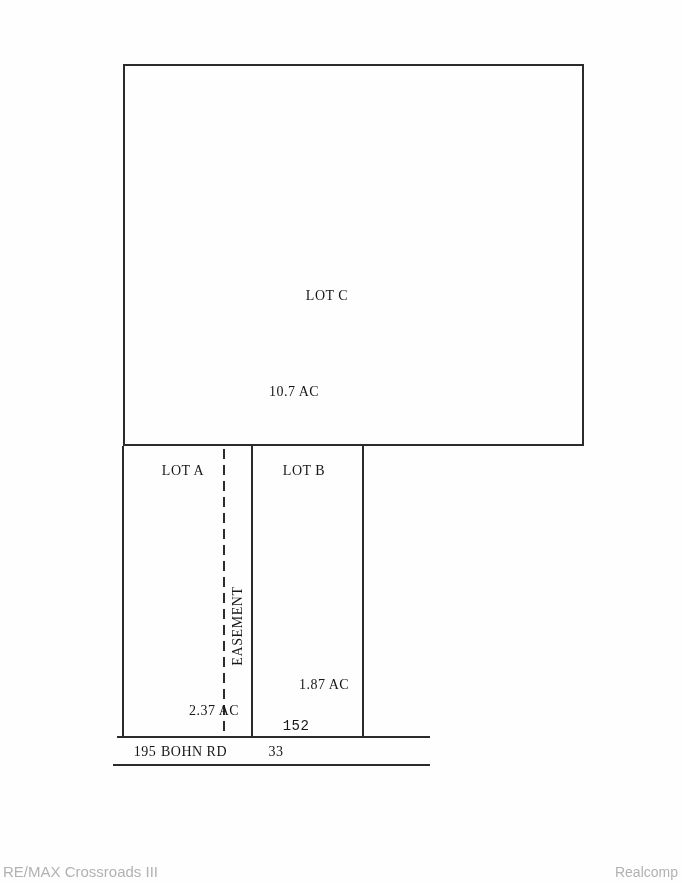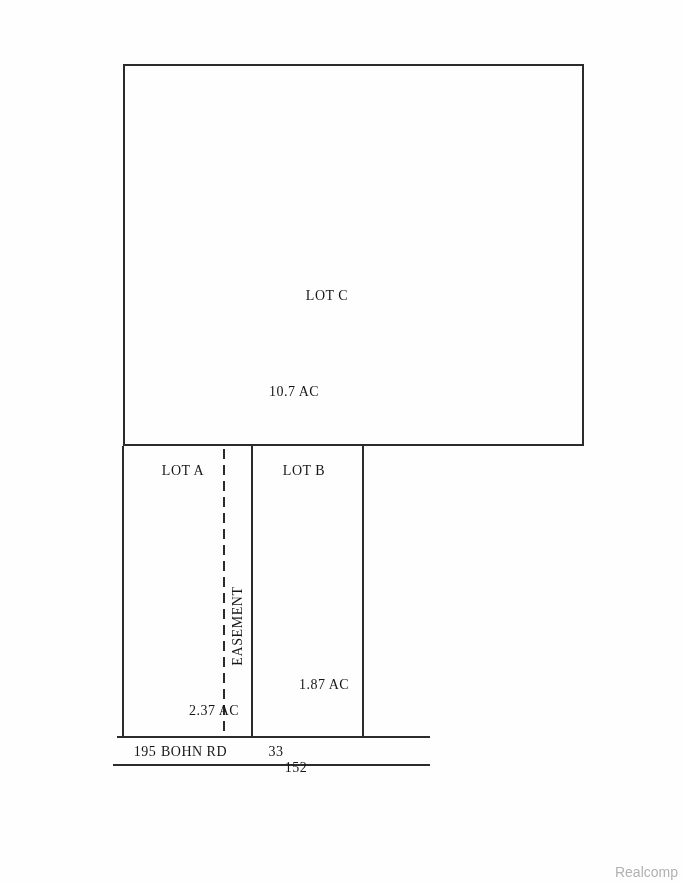--- a/index.html
+++ b/index.html
@@ -80,17 +80,18 @@
   <div class="lbl" style="left:214px; top:711px;text-align:right;">2.37 AC</div>
 
   <div class="lbl" style="left:304px; top:471px;">LOT B</div>
   <div class="lbl" style="left:313px; top:685px;margin-left:11px;">1.87 AC</div>
 
   <div class="lbl rot" style="left:238px; top:626px;">EASEMENT</div>
 
   <div class="lbl" style="left:145px; top:752px;">195</div>
   <div class="lbl" style="left:194px; top:752px;">BOHN RD</div>
   <div class="lbl" style="left:236px; top:752px;margin-left:40px;">33</div>
-  <div class="lbl" style="left:296px; top:768px;">152</div>
+  <div class="lbl" style="left:296px; top:726px;font-family:Liberation Mono, monospace;">152</div>
 
+  <div class="footer-text" id="footer-left" style="left:3px; top:863px;">RE/MAX Crossroads III</div>
   <div class="footer-text" id="footer-right" style="right:4px; top:864px;">Realcomp</div>
 
 </div>
 
 </body></html>

